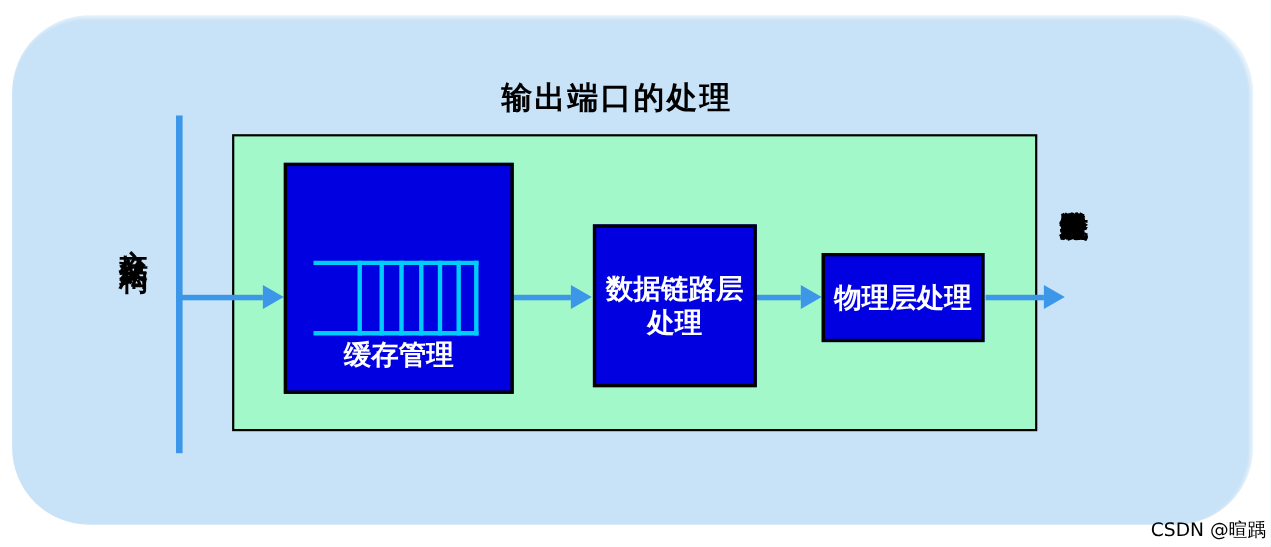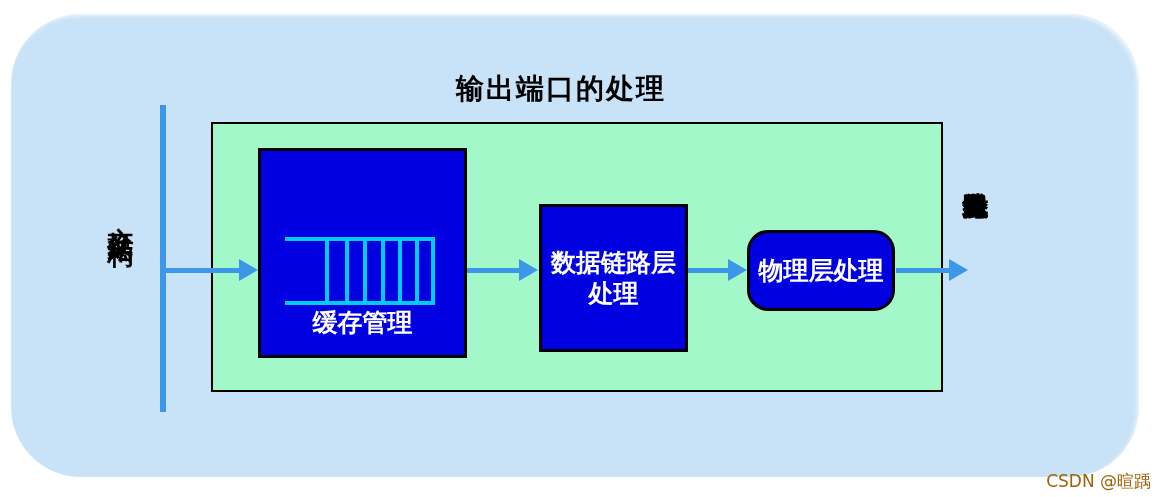--- a/index.html
+++ b/index.html
@@ -61,21 +61,20 @@
   .box-network { left: 258px; top: 148px; width: 209px; height: 210px; }
   .box-datalink {
     left: 539px; top: 204px; width: 149px; height: 148px;
     display: flex; flex-direction: column; align-items: center; justify-content: center;
     font-size: 25px; line-height: 1.25;
   }
   .box-physical {
     left: 747px; top: 230px; width: 148px; height: 81px;
     display: flex; align-items: center; justify-content: center;
     font-size: 25px;
-    border-radius: 21px;
   }
   .net-text {
     position: absolute; left: 0; top: 12px; width: 100%;
     font-size: 25px; line-height: 1.16;
   }
   .net-bottom {
     position: absolute; left: 0; bottom: 16px; width: 100%;
     font-size: 25px;
   }
   .queue-svg { position: absolute; left: 0; top: 0; }
@@ -88,21 +87,21 @@
   .arrow .head {
     width: 0; height: 0;
     border-top: 11px solid transparent;
     border-bottom: 11px solid transparent;
     border-left: 19px solid #3d97e8;
   }
   .watermark {
     position: absolute;
     right: 4px; bottom: 4px;
     font-size: 17px;
-    color: #a16207;
+    color: #000000;
   }
 </style>
 </head>
 <body>
 
 <div class="canvas">
 
   <div class="panel"></div>
 
   <div class="title">输出端口的处理</div>

